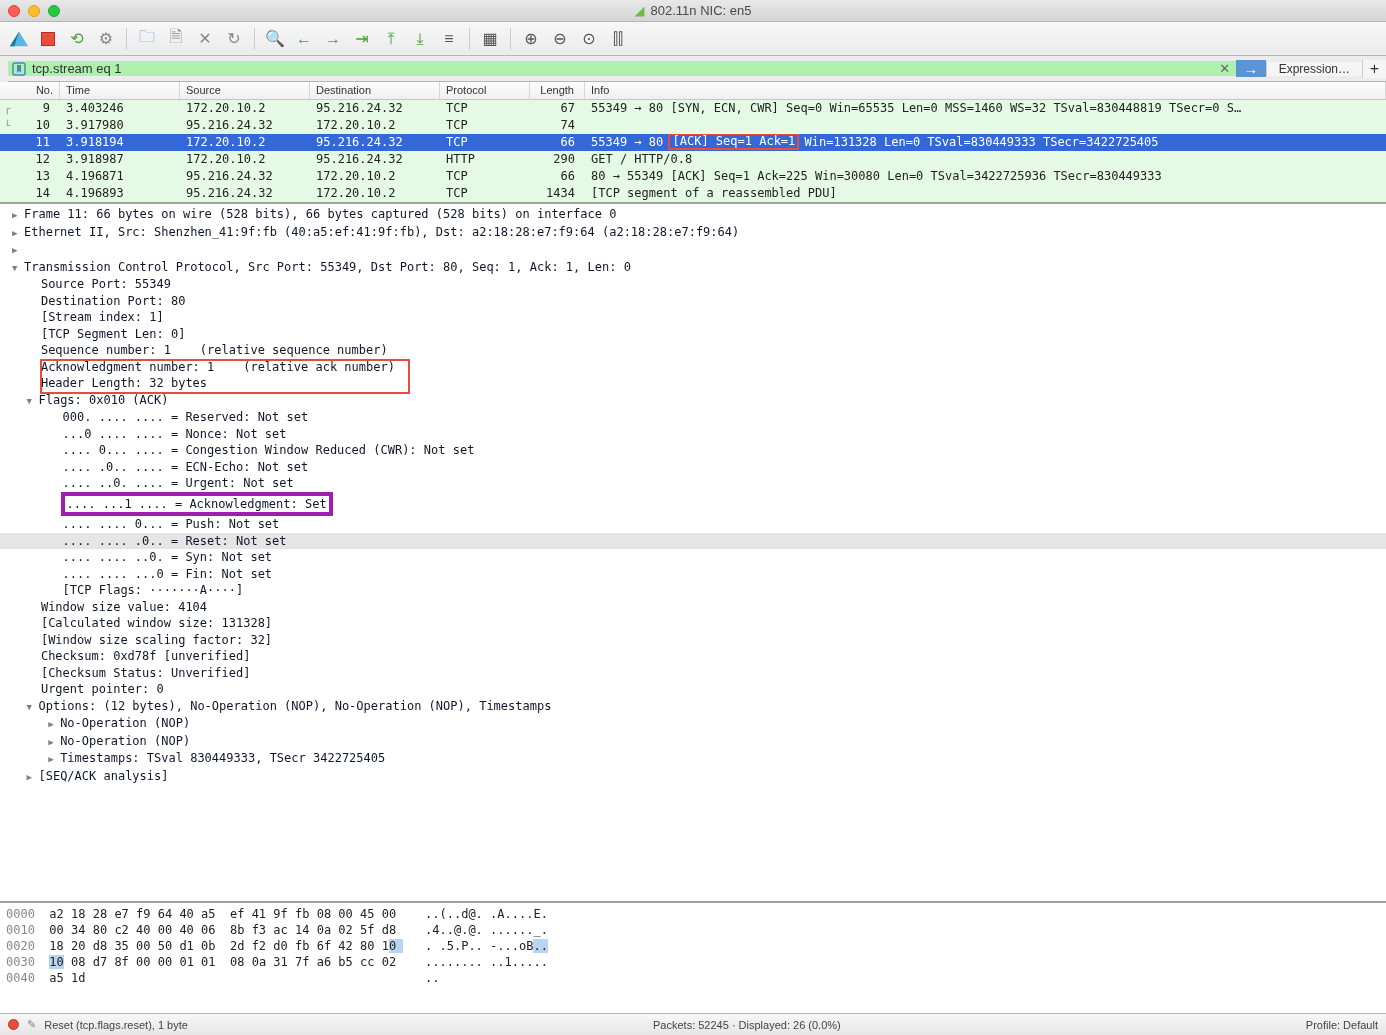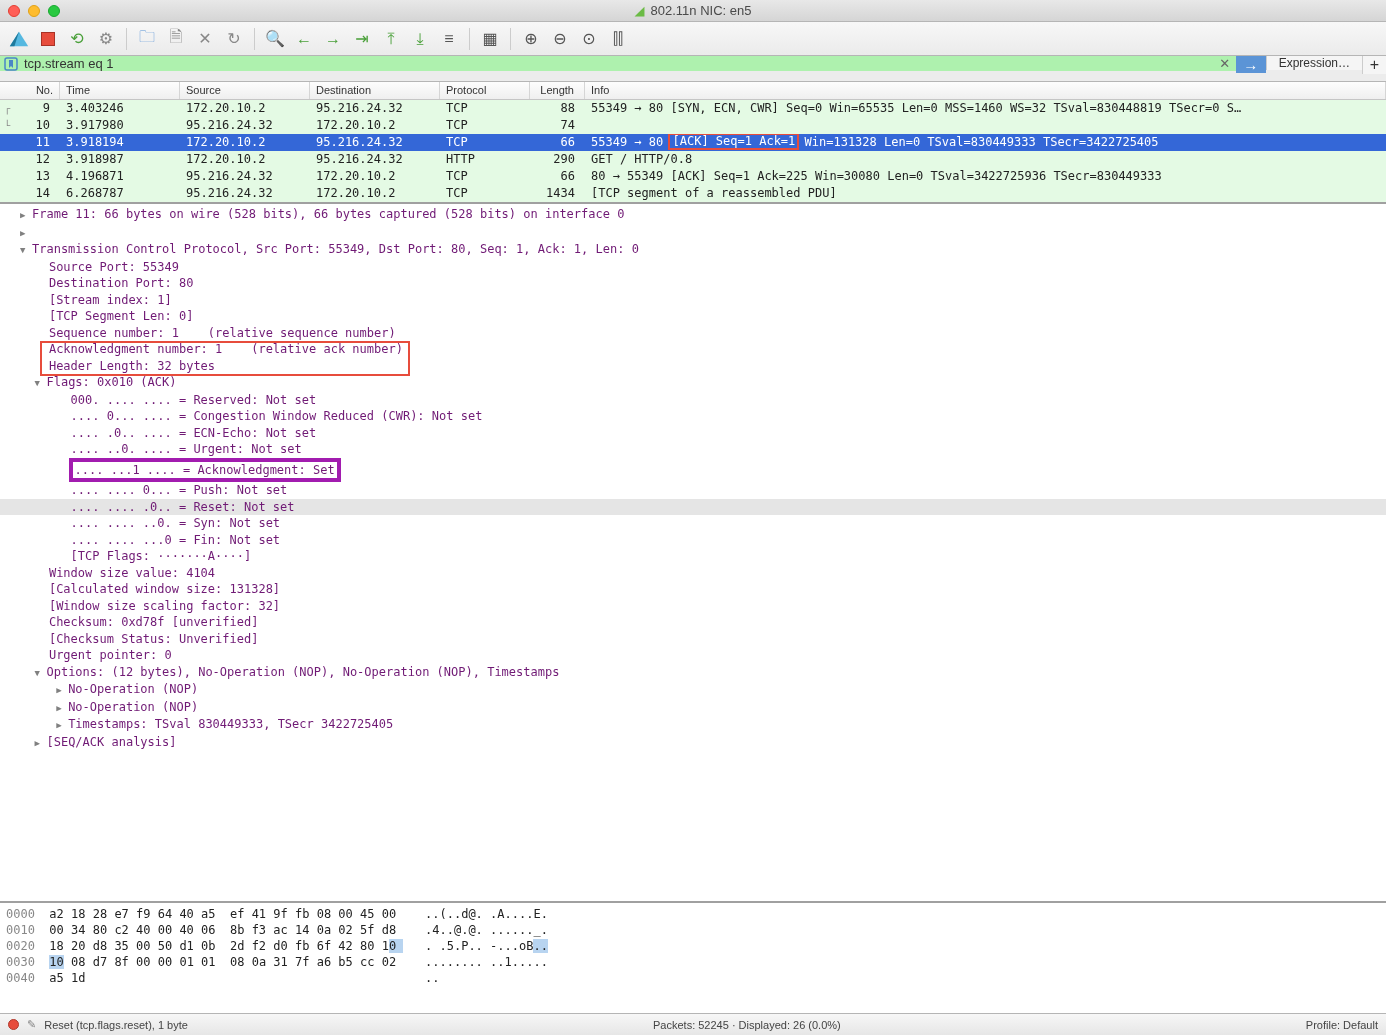--- a/index.html
+++ b/index.html
@@ -50,22 +50,23 @@
   font-size: 16px;
 }
 .tb-sep { width: 1px; height: 22px; background: #ccc; margin: 0 4px; }
 .fin-icon svg { width: 22px; height: 22px; }
 .stop-icon { width: 14px; height: 14px; background: #e74c3c; border: 1px solid #a93226; }
 
 
 .filterbar {
   height: 26px;
   display: flex;
-  align-items: flex-start;
+  align-items: center;
   border-bottom: 1px solid #b5b5b5;
+  margin-left: 8px;
 }
 .filter-input {
   flex: 1;
   background: #aef1ae;
   border: none;
   padding: 0 6px 0 24px;
   font-size: 13px;
   font-family: inherit;
   color: #333;
   outline: none;
@@ -156,24 +157,24 @@
 .packet-details {
   flex: 1;
   background: #fff;
   font-family: "Menlo", "Monaco", monospace;
   font-size: 12px;
   overflow-y: auto;
   padding: 2px 0;
   border-bottom: 2px solid #a0a0a0;
 }
 .pd-line {
-  padding: 0 4px 0 20px;
+  padding: 0 4px 0 12px;
   line-height: 16.5px;
   white-space: pre;
-  color: #701a75;
+  color: #0f172a;
 }
 .pd-line.sel { background: #e5e5e5; }
 .tri { display: inline-block; width: 12px; color: #808080; }
 .tri.down::before { content: "▼"; font-size: 9px; }
 .tri.right::before { content: "▶"; font-size: 9px; }
 .red-box-detail {
   border: 4px solid #a21caf;
   display: inline-block;
   padding: 0 2px;
   margin-left: -2px;
@@ -292,21 +293,21 @@
     <div class="col-len">Length</div>
     <div class="col-info">Info</div>
   </div>
   <div class="pl-body" id="pl-body">
       <div class="pl-row row-green">
         <div class="col-no"><span class="tree-conn">┌</span>9</div>
         <div class="col-time">3.403246</div>
         <div class="col-src">172.20.10.2</div>
         <div class="col-dst">95.216.24.32</div>
         <div class="col-proto">TCP</div>
-        <div class="col-len">88</div>
+        <div class="col-len">67</div>
         <div class="col-info">55349 → 80 [SYN, ECN, CWR] Seq=0 Win=65535 Len=0 MSS=1460 WS=32 TSval=830448819 TSecr=0 S…</div>
       </div>
       <div class="pl-row row-green">
         <div class="col-no"><span class="tree-conn">└</span>10</div>
         <div class="col-time">3.917980</div>
         <div class="col-src">95.216.24.32</div>
         <div class="col-dst">172.20.10.2</div>
         <div class="col-proto">TCP</div>
         <div class="col-len">74</div>
       </div>
@@ -332,43 +333,45 @@
         <div class="col-no"><span class="tree-conn"></span>13</div>
         <div class="col-time">4.196871</div>
         <div class="col-src">95.216.24.32</div>
         <div class="col-dst">172.20.10.2</div>
         <div class="col-proto">TCP</div>
         <div class="col-len">66</div>
         <div class="col-info">80 → 55349 [ACK] Seq=1 Ack=225 Win=30080 Len=0 TSval=3422725936 TSecr=830449333</div>
       </div>
       <div class="pl-row row-green">
         <div class="col-no"><span class="tree-conn"></span>14</div>
-        <div class="col-time">6.268787</div>
+        <div class="col-time">4.196893</div>
         <div class="col-src">95.216.24.32</div>
         <div class="col-dst">172.20.10.2</div>
         <div class="col-proto">TCP</div>
         <div class="col-len">1434</div>
         <div class="col-info">[TCP segment of a reassembled PDU]</div>
       </div>
     </div>
 </div>
 
 <div class="packet-details">
   <div class="pd-line"><span class="tri right"></span><span>Frame 11: 66 bytes on wire (528 bits), 66 bytes captured (528 bits) on interface 0</span></div>
+  <div class="pd-line"><span class="tri right"></span><span>Ethernet II, Src: Shenzhen_41:9f:fb (40:a5:ef:41:9f:fb), Dst: a2:18:28:e7:f9:64 (a2:18:28:e7:f9:64)</span></div>
   <div class="pd-line"><span class="tri right"></span></div>
   <div class="pd-line"><span class="tri down"></span><span>Transmission Control Protocol, Src Port: 55349, Dst Port: 80, Seq: 1, Ack: 1, Len: 0</span></div>
   <div class="pd-line">    <span>Source Port: 55349</span></div>
   <div class="pd-line">    <span>Destination Port: 80</span></div>
   <div class="pd-line">    <span>[Stream index: 1]</span></div>
   <div class="pd-line">    <span>[TCP Segment Len: 0]</span></div>
   <div class="pd-line rel-wrap">    <span>Sequence number: 1    (relative sequence number)</span><div class="red-box-seq"></div></div>
   <div class="pd-line">    <span>Acknowledgment number: 1    (relative ack number)</span></div>
   <div class="pd-line">    <span>Header Length: 32 bytes</span></div>
   <div class="pd-line">  <span class="tri down"></span><span>Flags: 0x010 (ACK)</span></div>
   <div class="pd-line">       <span>000. .... .... = Reserved: Not set</span></div>
+  <div class="pd-line">       <span>...0 .... .... = Nonce: Not set</span></div>
   <div class="pd-line">       <span>.... 0... .... = Congestion Window Reduced (CWR): Not set</span></div>
   <div class="pd-line">       <span>.... .0.. .... = ECN-Echo: Not set</span></div>
   <div class="pd-line">       <span>.... ..0. .... = Urgent: Not set</span></div>
   <div class="pd-line">       <span class="red-box-detail"><span>.... ...1 .... = Acknowledgment: Set</span></span></div>
   <div class="pd-line">       <span>.... .... 0... = Push: Not set</span></div>
   <div class="pd-line sel">       <span>.... .... .0.. = Reset: Not set</span></div>
   <div class="pd-line">       <span>.... .... ..0. = Syn: Not set</span></div>
   <div class="pd-line">       <span>.... .... ...0 = Fin: Not set</span></div>
   <div class="pd-line">       <span>[TCP Flags: ·······A····]</span></div>
   <div class="pd-line">    <span>Window size value: 4104</span></div>

